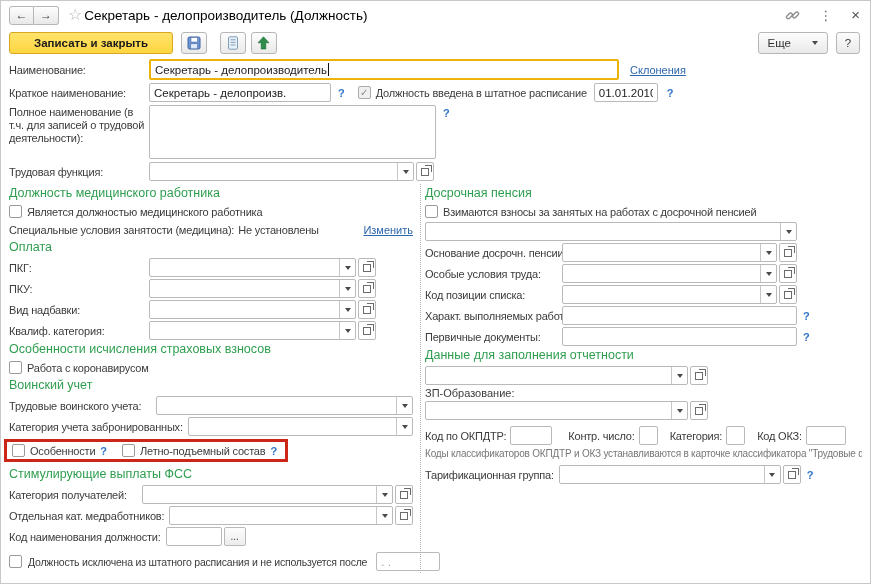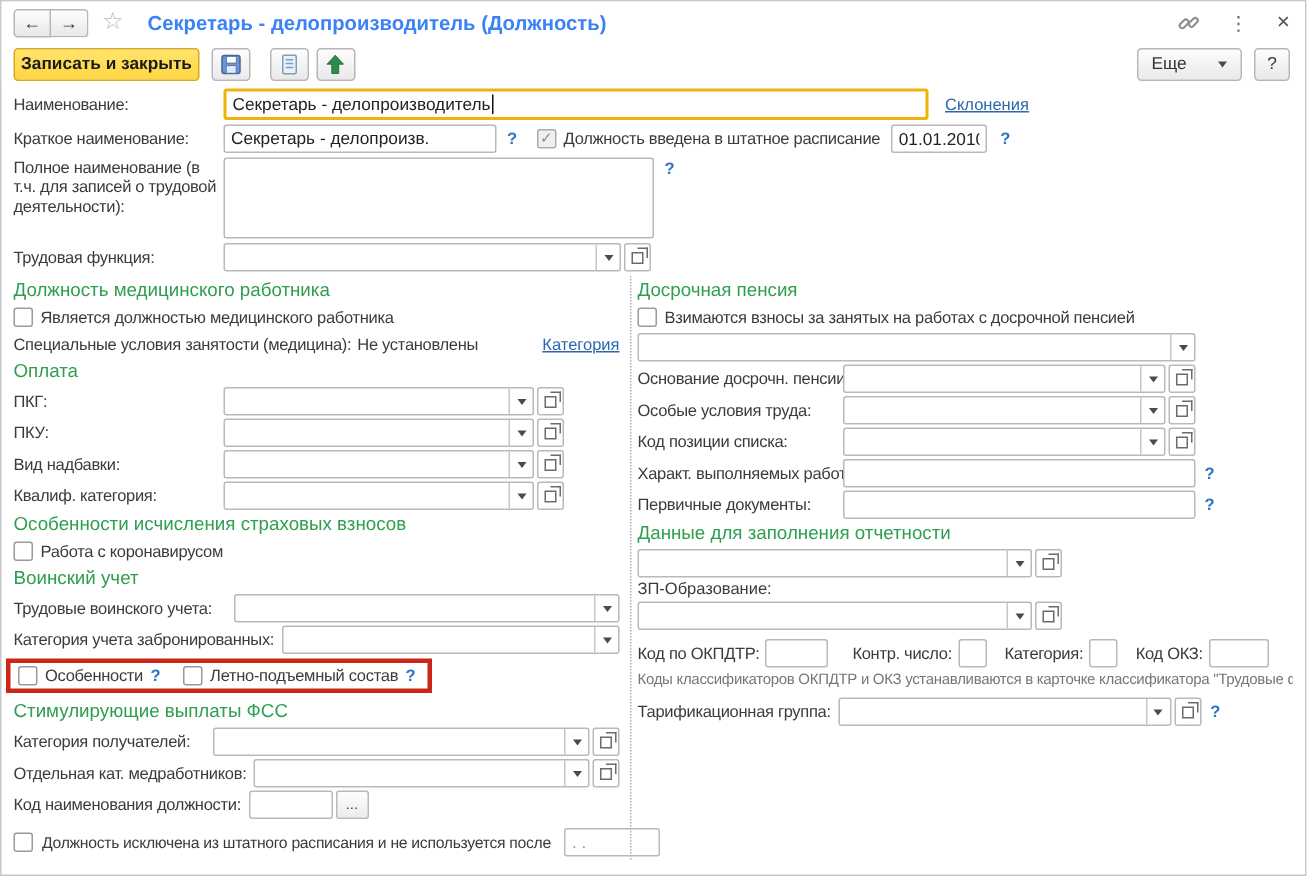--- a/index.html
+++ b/index.html
@@ -7,28 +7,28 @@
   .window{width:871px;height:584px;background:#fff;border:1px solid #c8c8c8;position:relative;overflow:hidden;}
 
   
   .titlebar{height:28px;display:flex;align-items:center;padding:0 10px 0 8px;background:#fff;}
   .navgroup{display:flex;}
   .navbtn{width:25px;height:19px;border:1px solid #b6b6b6;background:linear-gradient(#fdfdfd,#e8e8e8);
     font-size:12px;color:#3c3c3c;padding:0;line-height:17px;cursor:pointer;}
   .navbtn.back{border-radius:3px 0 0 3px;}
   .navbtn.fwd{border-radius:0 3px 3px 0;border-left:none;}
   .star{color:#b5b5b5;font-size:16px;margin-left:9px;cursor:pointer;line-height:16px;}
-  .title{font-size:13.5px;font-weight:bold;color:#3b82f6;margin-left:16px;white-space:nowrap;}
+  .title{font-size:13.5px;font-weight:normal;color:#000000;margin-left:2px;white-space:nowrap;}
   .tb-right{margin-left:auto;display:flex;align-items:center;gap:19px;}
   .kebab{font-size:13px;color:#666;cursor:pointer;}
   .close{font-size:15px;color:#555;cursor:pointer;line-height:14px;}
 
   
   .toolbar{height:27px;display:flex;align-items:center;padding:0 10px 0 8px;background:#fff;}
-  .btn-primary{height:22px;padding:0 4px;background:linear-gradient(#ffe36b,#ffd640);border:1px solid #d9a622;
+  .btn-primary{height:22px;padding:0 24px;background:linear-gradient(#ffe36b,#ffd640);border:1px solid #d9a622;
     border-radius:3px;font-size:11.5px;font-weight:bold;color:#1a1a1a;cursor:pointer;}
   .iconbtn{width:26px;height:22px;border:1px solid #b6b6b6;border-radius:3px;background:linear-gradient(#fdfdfd,#e9e9e9);
     display:flex;align-items:center;justify-content:center;cursor:pointer;padding:0;}
   .btn{height:22px;padding:0 9px;border:1px solid #b6b6b6;border-radius:3px;background:linear-gradient(#fdfdfd,#e9e9e9);
     font-size:11.5px;color:#333;cursor:pointer;display:inline-flex;align-items:center;gap:21px;}
   .spacer{flex:1;}
   .tri{width:0;height:0;border:3.5px solid transparent;border-top:4px solid #4a4a4a;margin-top:4px;display:inline-block;}
 
   
   .form{padding:3px 8px 0 8px;}
@@ -189,21 +189,21 @@
       <div class="col-left">
 
         <div class="sect">Должность медицинского работника</div>
         <div class="cbrow">
           <span class="cb"></span>
           <span class="cbl">Является должностью медицинского работника</span>
         </div>
         <div class="frow" style="height:15px;margin-bottom:3px;">
           <span class="lbl">Специальные условия занятости (медицина):</span>
           <span class="lbl" style="margin-left:4px;">Не установлены</span>
-          <span class="link" style="margin-left:auto;">Категория</span>
+          <span class="link" style="margin-left:auto;">Изменить</span>
         </div>
 
         <div class="sect">Оплата</div>
 
         <div class="frow">
           <span class="lbl lbl140">ПКГ:</span>
           <div class="combo" style="width:207px;">
             <span class="fill"></span>
               <span class="dd">
                 <i class="tri"></i>

